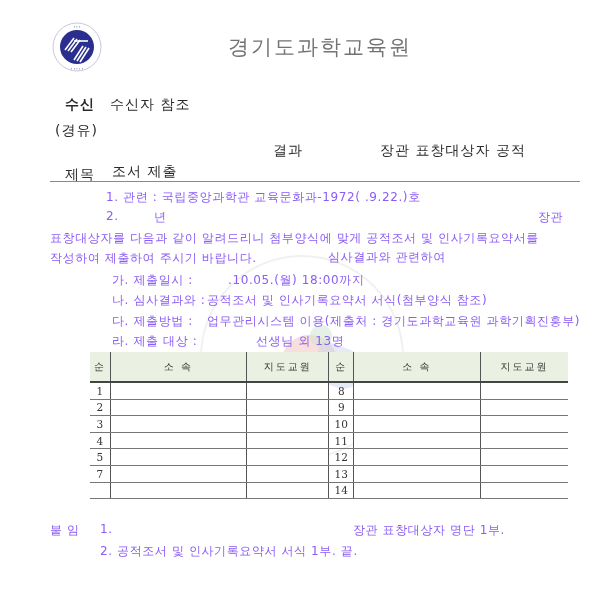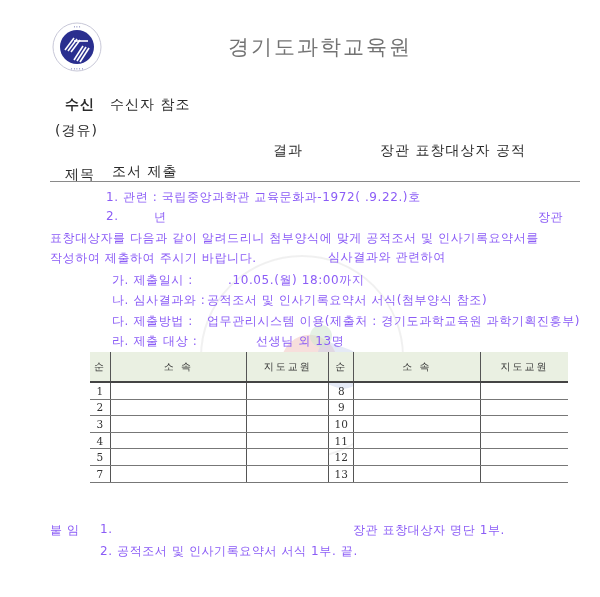--- a/index.html
+++ b/index.html
@@ -143,19 +143,27 @@
       <td class="c-tch2 blank"></td>
     </tr>
     <tr>
       <td class="c-no">7</td>
       <td class="c-aff blank"></td>
       <td class="c-tch blank"></td>
       <td class="c-no2">13</td>
       <td class="c-aff2 blank"></td>
       <td class="c-tch2 blank"></td>
     </tr>
+    <tr>
+      <td class="c-no"></td>
+      <td class="c-aff blank"></td>
+      <td class="c-tch blank"></td>
+      <td class="c-no2">14</td>
+      <td class="c-aff2 blank"></td>
+      <td class="c-tch2 blank"></td>
+    </tr>
   </tbody>
 </table>
 
 <div class="abs t13" style="left:50px; top:522px;">붙 임</div>
 <div class="abs t13" style="left:100px; top:522px;">1.</div>
 <div class="abs t13" style="left:353px; top:522px;">장관 표창대상자 명단 1부.</div>
 <div class="abs t13" style="left:100px; top:543px;">2. 공적조서 및 인사기록요약서 서식 1부.  끝.</div>
 
 </body></html>

